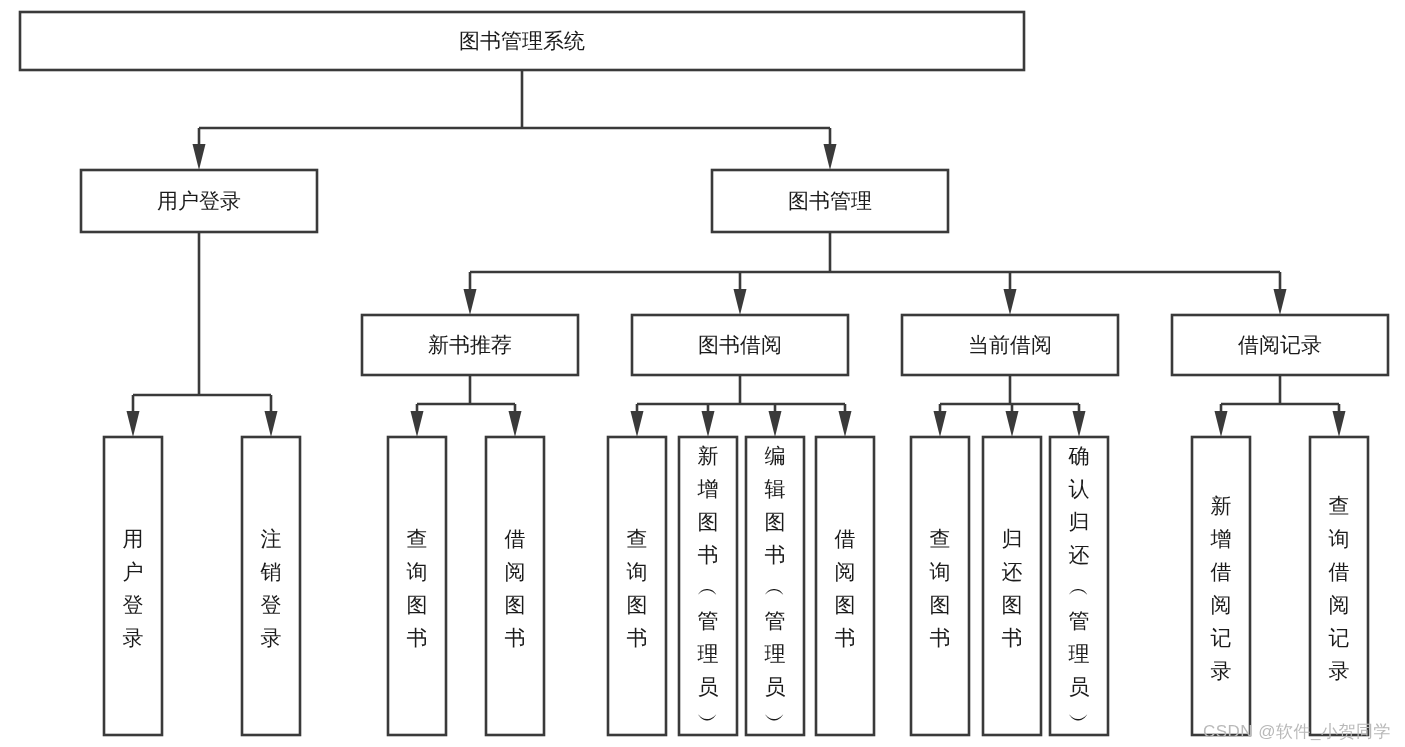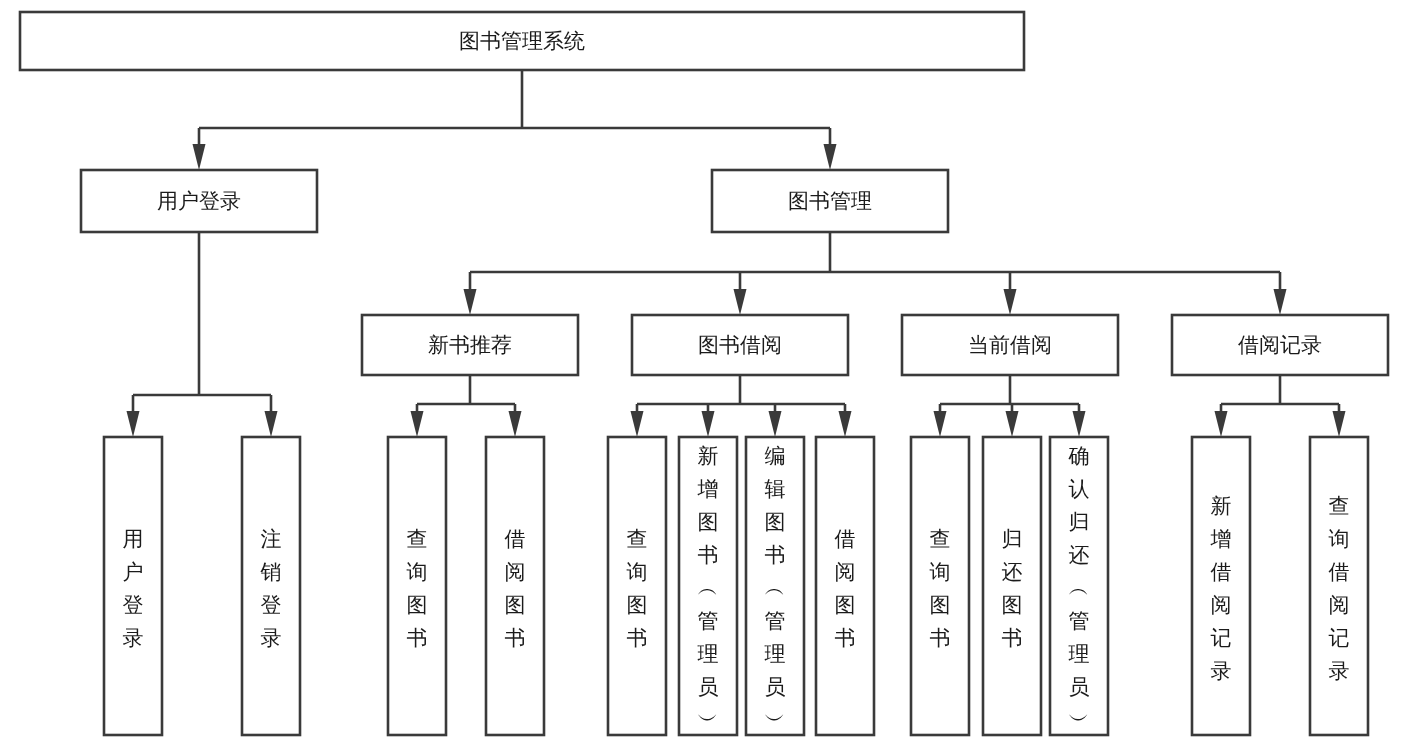--- a/index.html
+++ b/index.html
@@ -203,13 +203,14 @@
         <g>
           <rect class="node-box" x="1192" y="437" width="58" height="298"></rect>
           <text class="node-label-v" x="1221" y="512.74"><tspan x="1221" dy="0">新</tspan><tspan x="1221" dy="33">增</tspan><tspan x="1221" dy="33">借</tspan><tspan x="1221" dy="33">阅</tspan><tspan x="1221" dy="33">记</tspan><tspan x="1221" dy="33">录</tspan></text>
         </g>
         <g>
           <rect class="node-box" x="1310" y="437" width="58" height="298"></rect>
           <text class="node-label-v" x="1339" y="512.74"><tspan x="1339" dy="0">查</tspan><tspan x="1339" dy="33">询</tspan><tspan x="1339" dy="33">借</tspan><tspan x="1339" dy="33">阅</tspan><tspan x="1339" dy="33">记</tspan><tspan x="1339" dy="33">录</tspan></text>
         </g>
       </g>
   </svg>
+  <div class="watermark-text">CSDN @软件_小贺同学</div>
 </div>
 
 </body></html>

